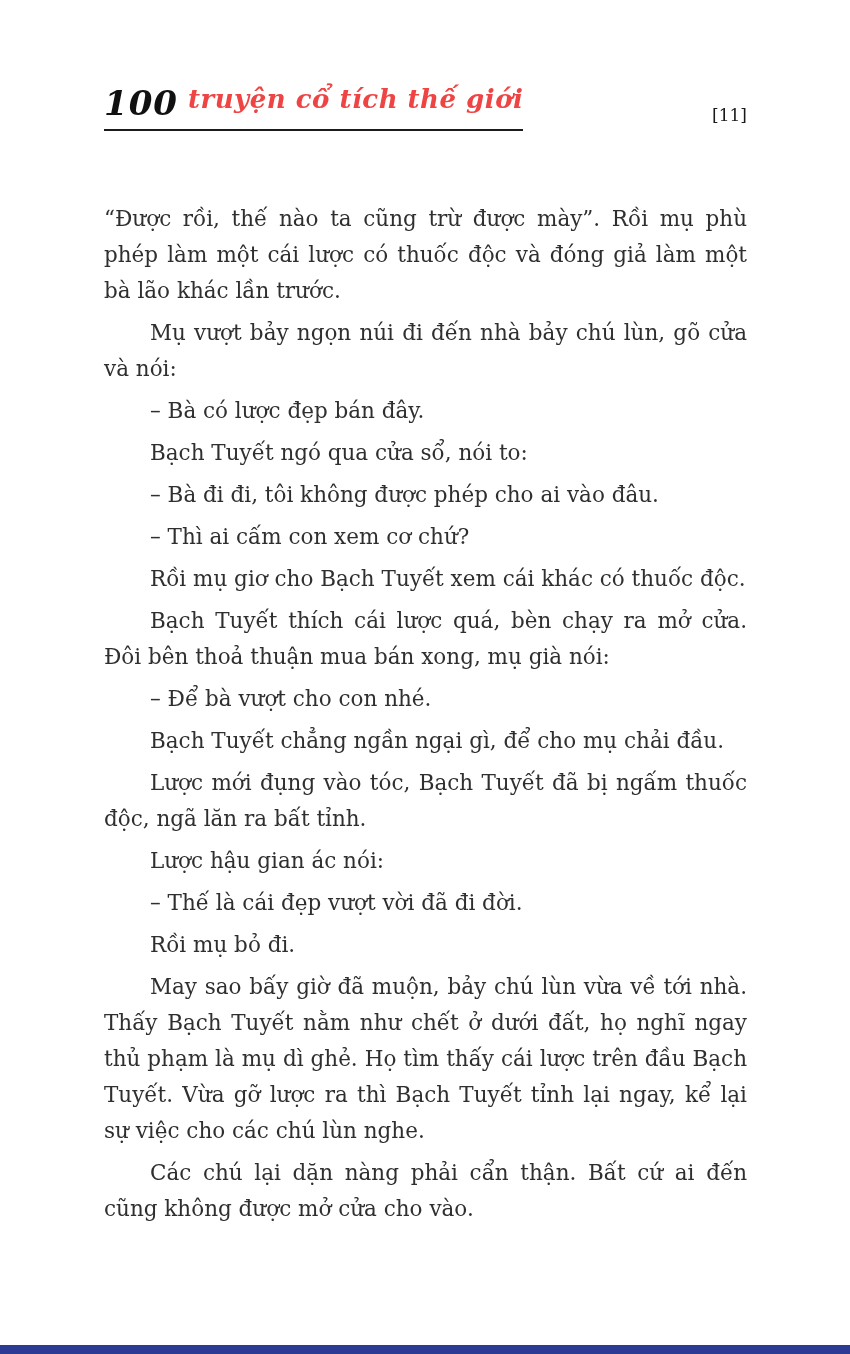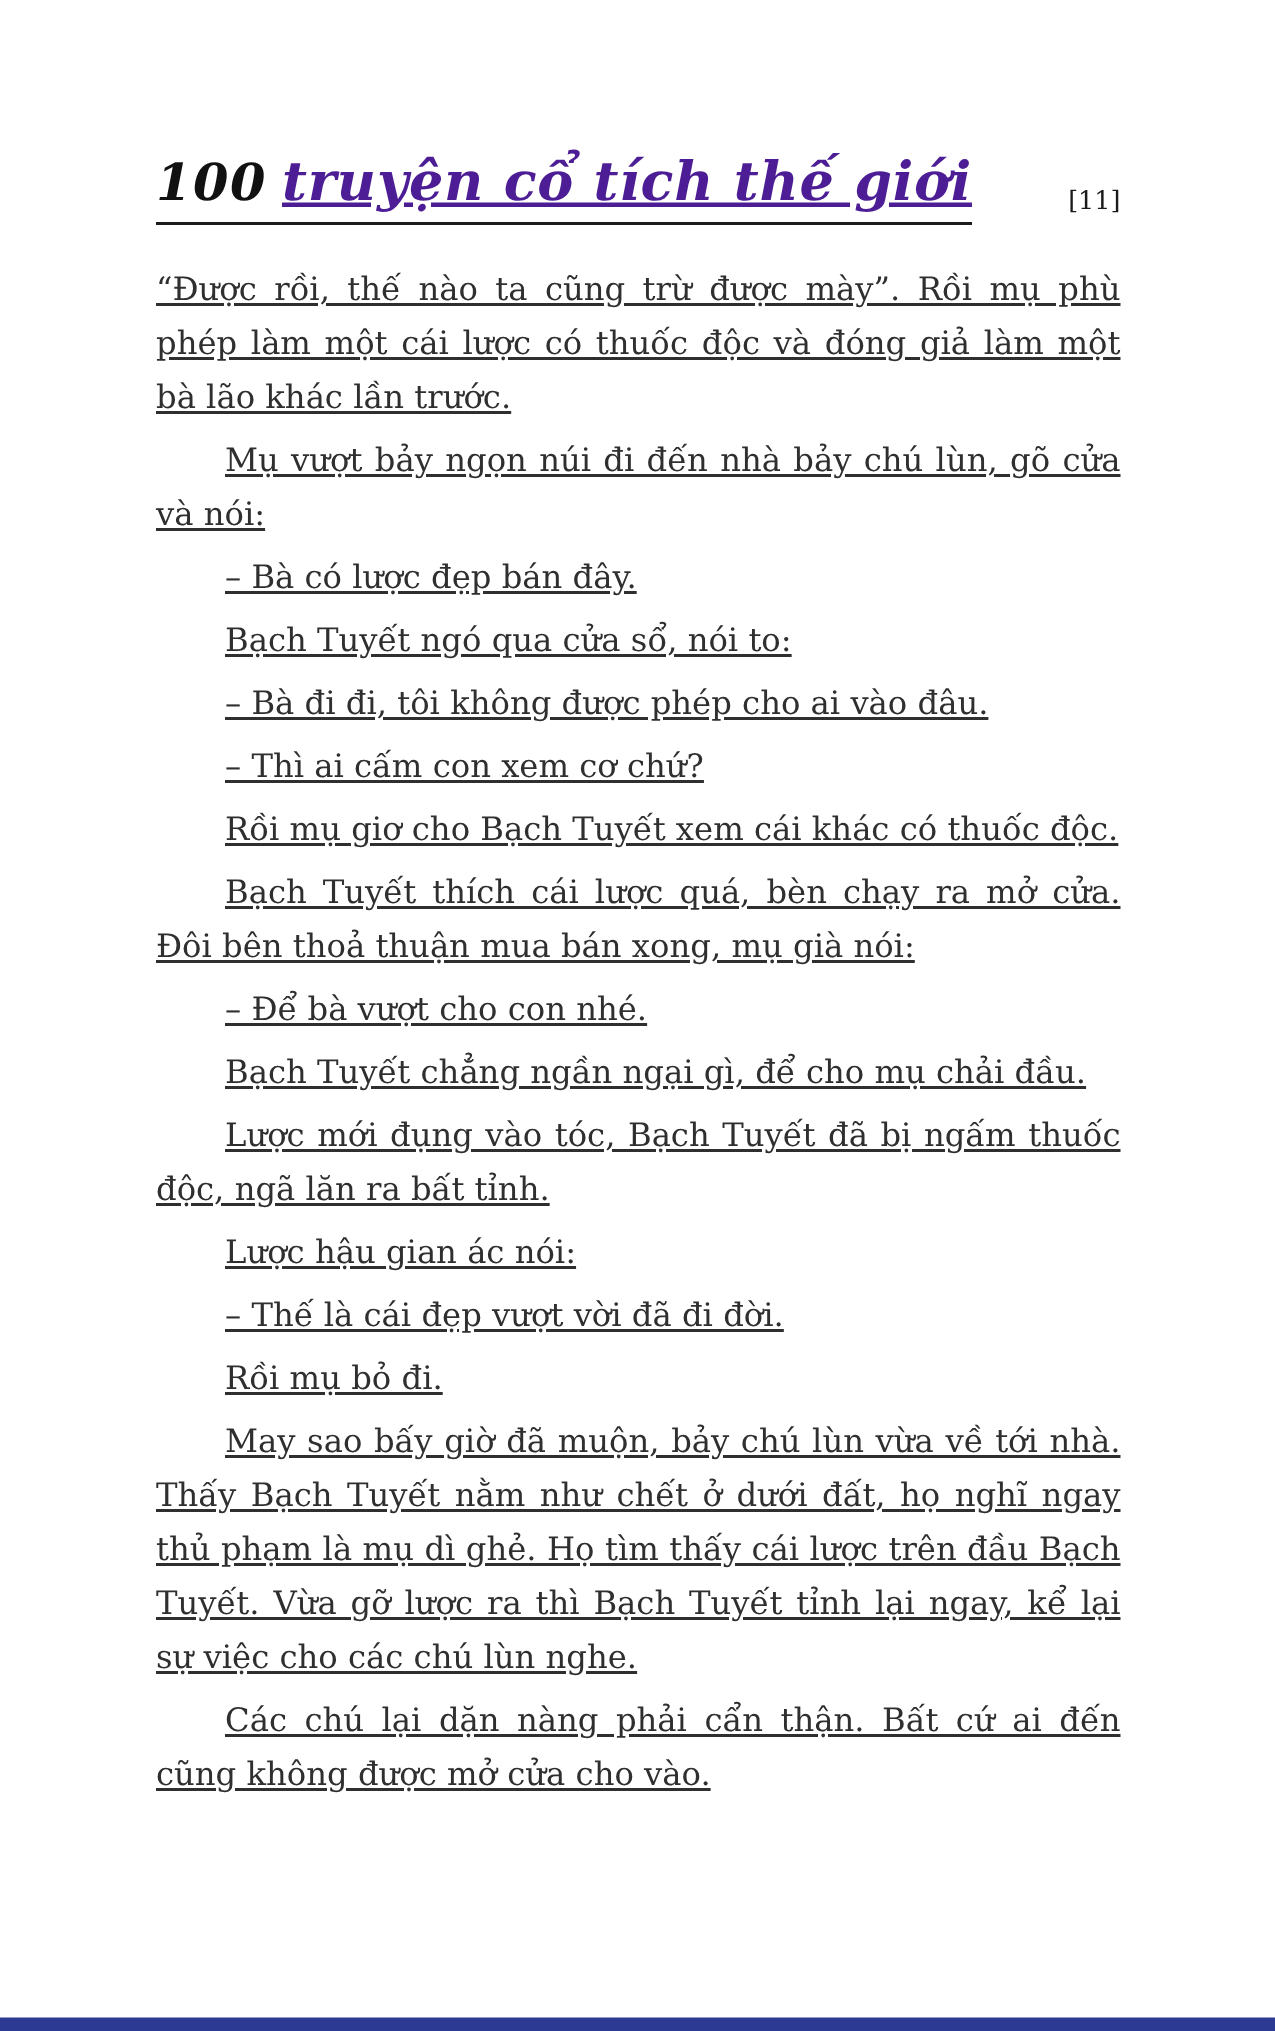--- a/index.html
+++ b/index.html
@@ -22,56 +22,53 @@
     right: 103px;
     top: 86px;
   }
   .header {
     display: flex;
     justify-content: space-between;
     align-items: flex-end;
   }
   .logo-group {
     display: inline-flex;
-    align-items: flex-end;
+    align-items: flex-start;
     gap: 10px;
     border-bottom: 2.5px solid #1c1c1c;
     padding-bottom: 9px;
-    margin-top: 17px;
   }
   .logo-number {
     font-family: "DejaVu Serif", serif;
     font-weight: 900;
     font-style: italic;
     font-size: 34px;
     letter-spacing: 1px;
     color: #111;
     line-height: 1;
   }
   .logo-title {
     font-family: "DejaVu Serif", serif;
     font-style: italic;
     font-weight: 600;
-    font-size: 36px;
-    color: #4c1d95;
+    font-size: 26px;
+    color: #ef4444;
     line-height: 1;
     letter-spacing: 0.5px;
-    text-decoration: underline;
   }
   .page-number {
     font-size: 17px;
     color: #1a1a1a;
     padding-bottom: 6px;
   }
   .body-text {
-    margin-top: 26px;
+    margin-top: 70px;
     font-size: 21.5px;
     line-height: 36px;
     text-align: justify;
-    text-decoration: underline;
   }
   .para {
     margin: 0 0 6px 0;
   }
   .para.indent {
     text-indent: 46px;
   }
   .footer-bar {
     position: absolute;
     left: 0;

